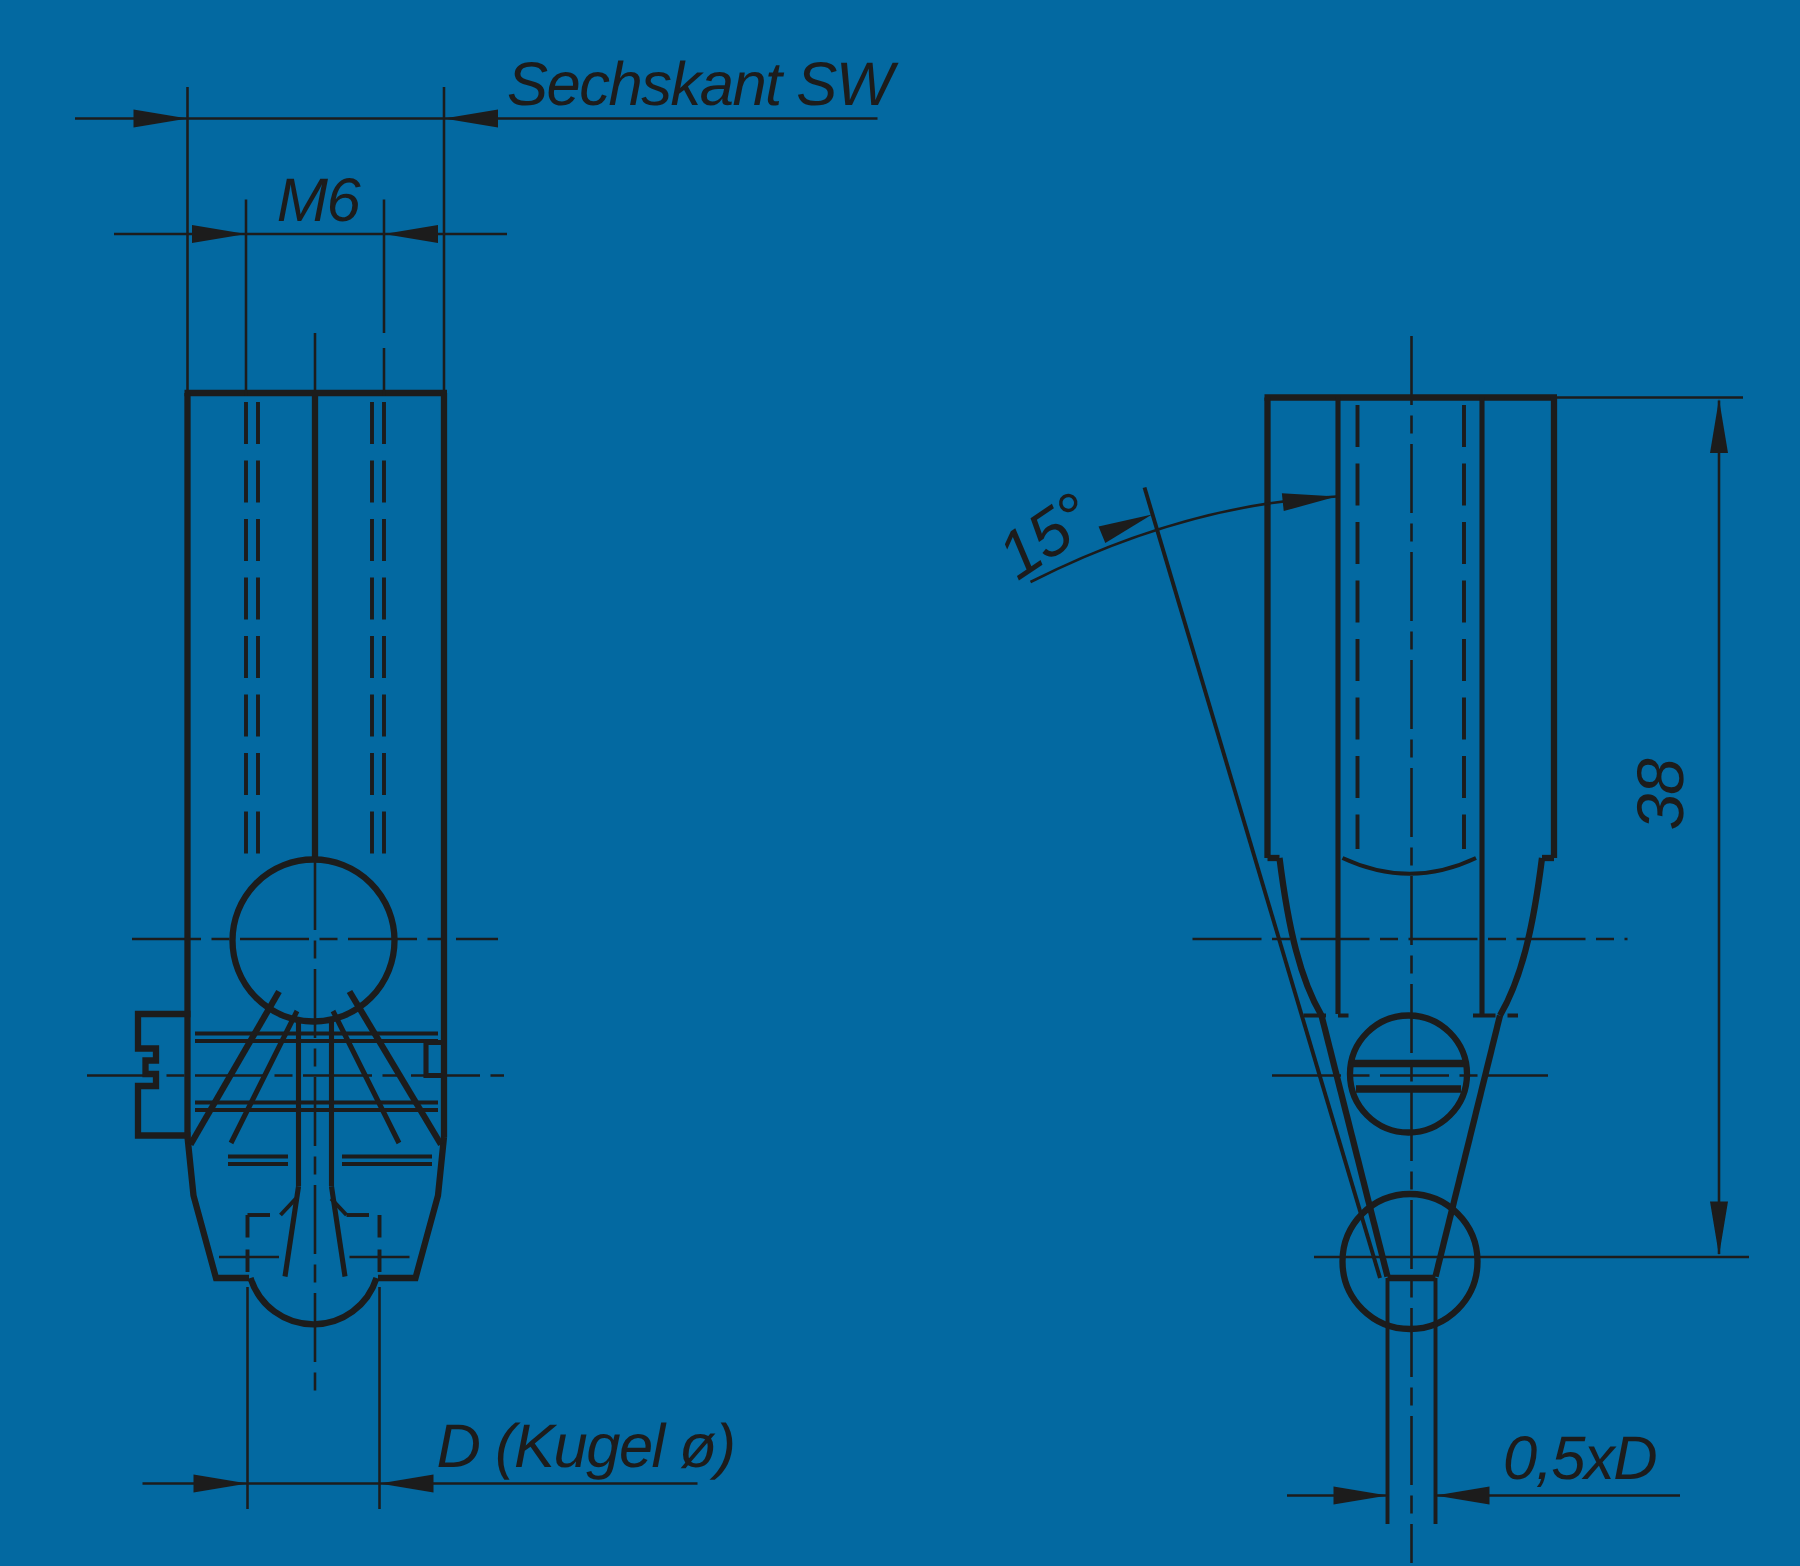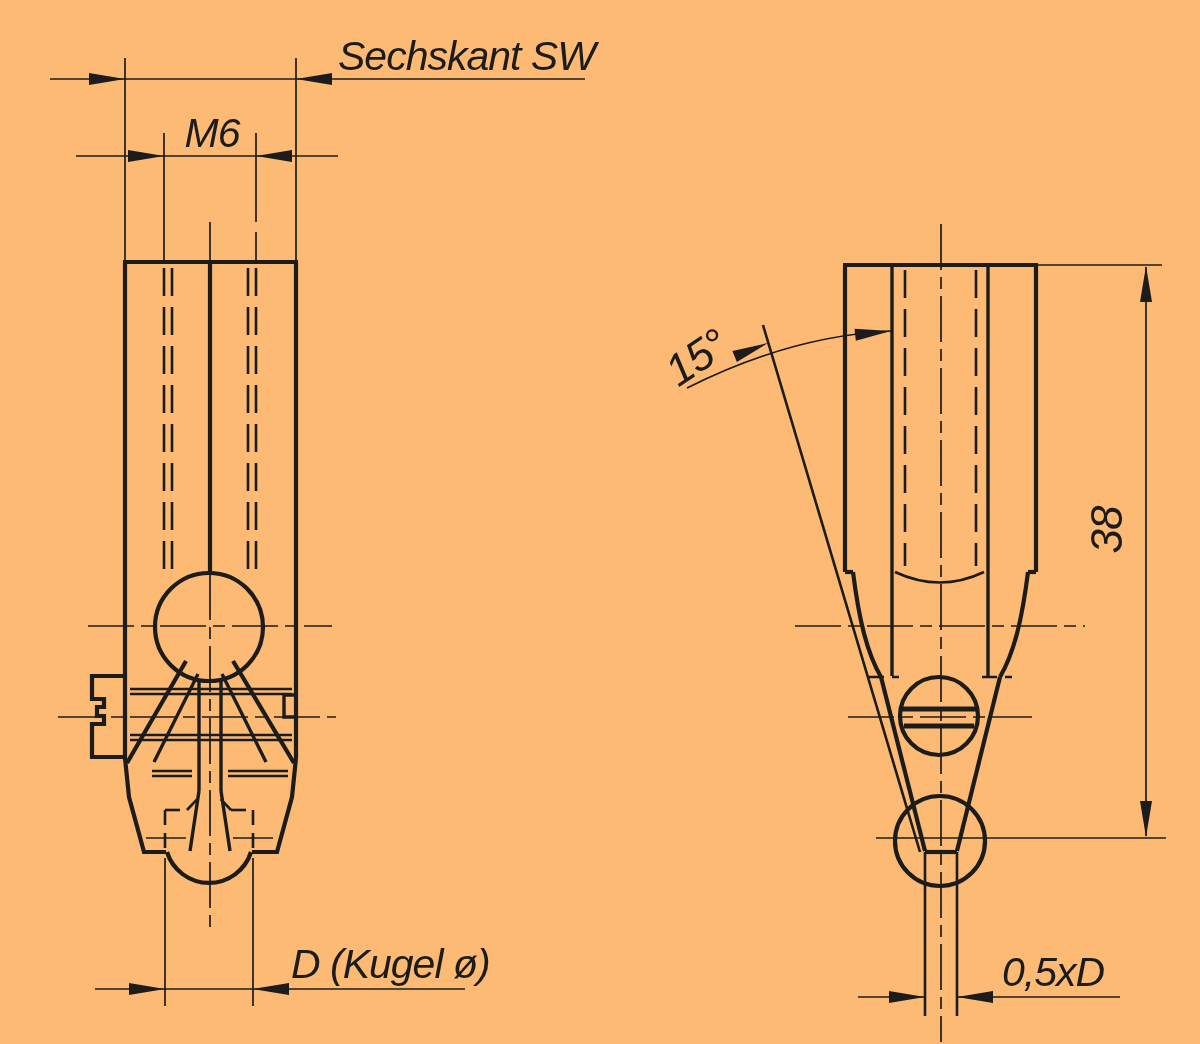--- a/index.html
+++ b/index.html
@@ -1,16 +1,16 @@
 <!DOCTYPE html>
 <html><head>
 <meta charset="utf-8">
 <style>
   html,body{margin:0;padding:0;background:#fff;}
-  .stage{position:relative;width:1200px;height:1044px;background:#fdba74;overflow:hidden;}
+  .stage{position:relative;width:1200px;height:1044px;background:#0369a1;overflow:hidden;}
   svg{display:block;}
   .ln{stroke:#1c1c1c;fill:none;stroke-linecap:butt;}
   .thick{stroke-width:4.2;}
   .thick2{stroke-width:3.4;}
   .med{stroke-width:2.6;}
   .thin{stroke-width:1.7;}
   .bar{stroke-width:5;}
   .hid{stroke-dasharray:28 11;}
   .hid2{stroke-dasharray:15 8;}
   .cl{stroke-dasharray:46 7 12 7;}

